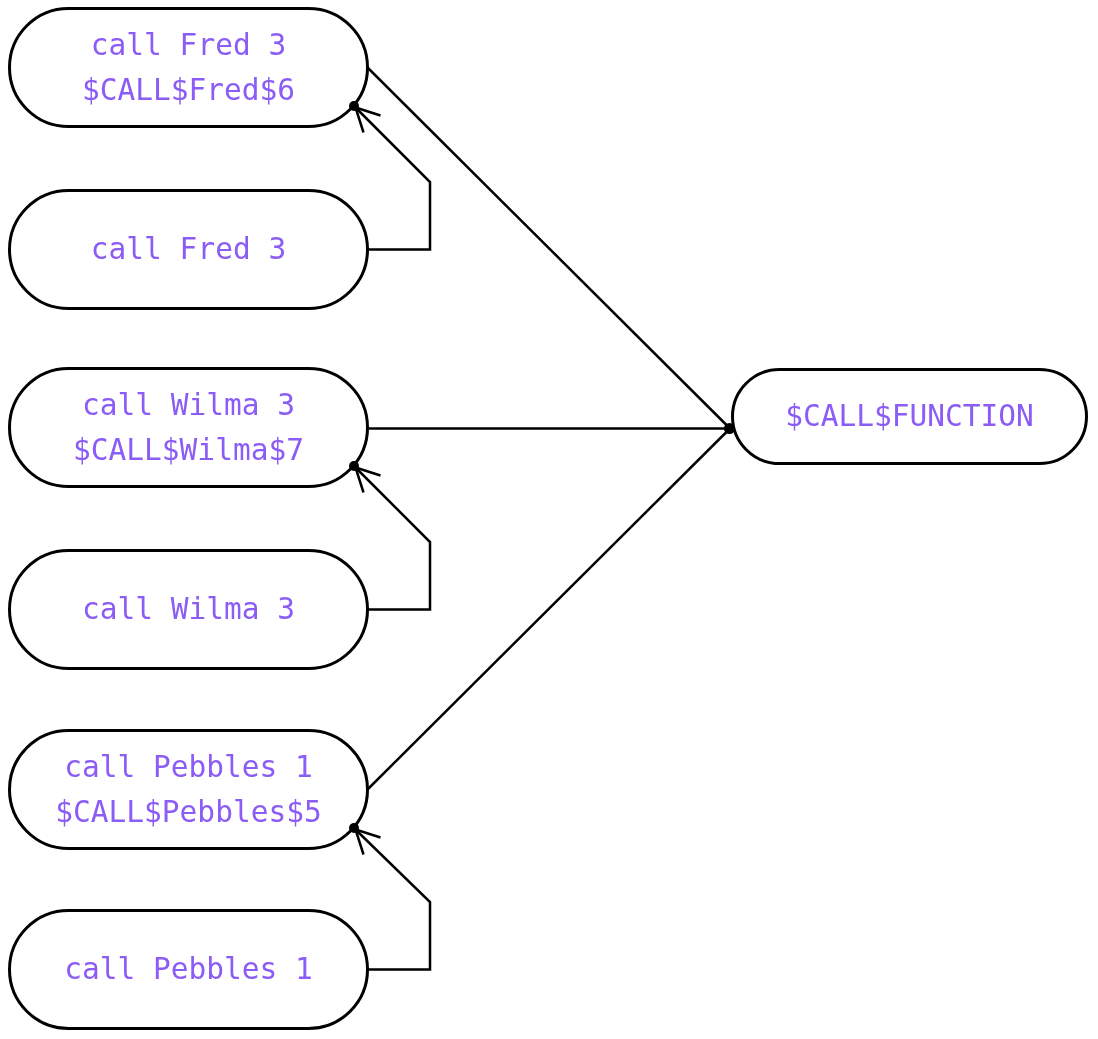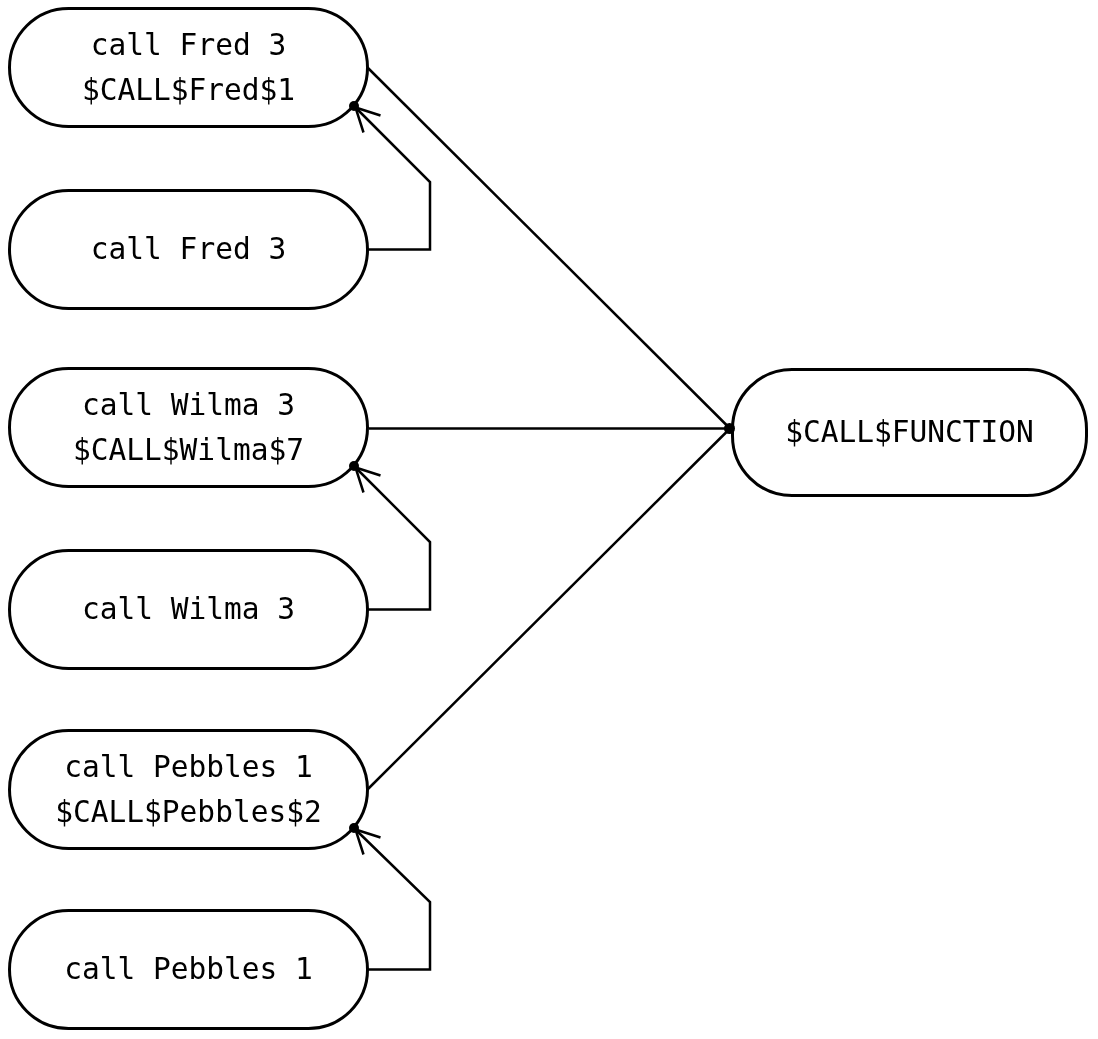--- a/index.html
+++ b/index.html
@@ -17,21 +17,21 @@
     background: #ffffff;
     border: 3px solid #000000;
     border-radius: 61px;
     display: flex;
     flex-direction: column;
     align-items: center;
     justify-content: center;
     font-family: "DejaVu Sans Mono", monospace;
     font-size: 29.5px;
     line-height: 45px;
-    color: #000000;
+    color: #8b5cf6;
     white-space: pre;
     z-index: 1;
     text-align: center;
   }
   .node span { display: block; }
   .edges {
     position: absolute;
     left: 0; top: 0;
     width: 1098px;
     height: 1039px;
@@ -48,46 +48,46 @@
     stroke: none;
   }
 </style>
 </head>
 <body>
 
 <div class="canvas">
 
   <div class="node" style="left:8px; top:7px; width:361px; height:121px;">
     <span>call Fred 3</span>
-    <span>$CALL$Fred$1</span>
+    <span>$CALL$Fred$6</span>
   </div>
 
   <div class="node" style="left:8px; top:189px; width:361px; height:121px;">
     <span>call Fred 3</span>
   </div>
 
   <div class="node" style="left:8px; top:367px; width:361px; height:121px;">
     <span>call Wilma 3</span>
     <span>$CALL$Wilma$7</span>
   </div>
 
   <div class="node" style="left:8px; top:549px; width:361px; height:121px;">
     <span>call Wilma 3</span>
   </div>
 
   <div class="node" style="left:8px; top:729px; width:361px; height:121px;">
     <span>call Pebbles 1</span>
-    <span>$CALL$Pebbles$2</span>
+    <span>$CALL$Pebbles$5</span>
   </div>
 
   <div class="node" style="left:8px; top:909px; width:361px; height:121px;">
     <span>call Pebbles 1</span>
   </div>
 
-  <div class="node" style="left:731px; top:368px; width:357px; height:129px;">
+  <div class="node" style="left:731px; top:368px; width:357px; height:97px;">
     <span>$CALL$FUNCTION</span>
   </div>
 
   <svg class="edges" viewBox="0 0 1098 1039" xmlns="http://www.w3.org/2000/svg">
 
     <g>
       <line x1="368" y1="68" x2="730" y2="428.5"></line>
     </g>
     <g>
       <line x1="369" y1="428.5" x2="733" y2="428.5"></line>

